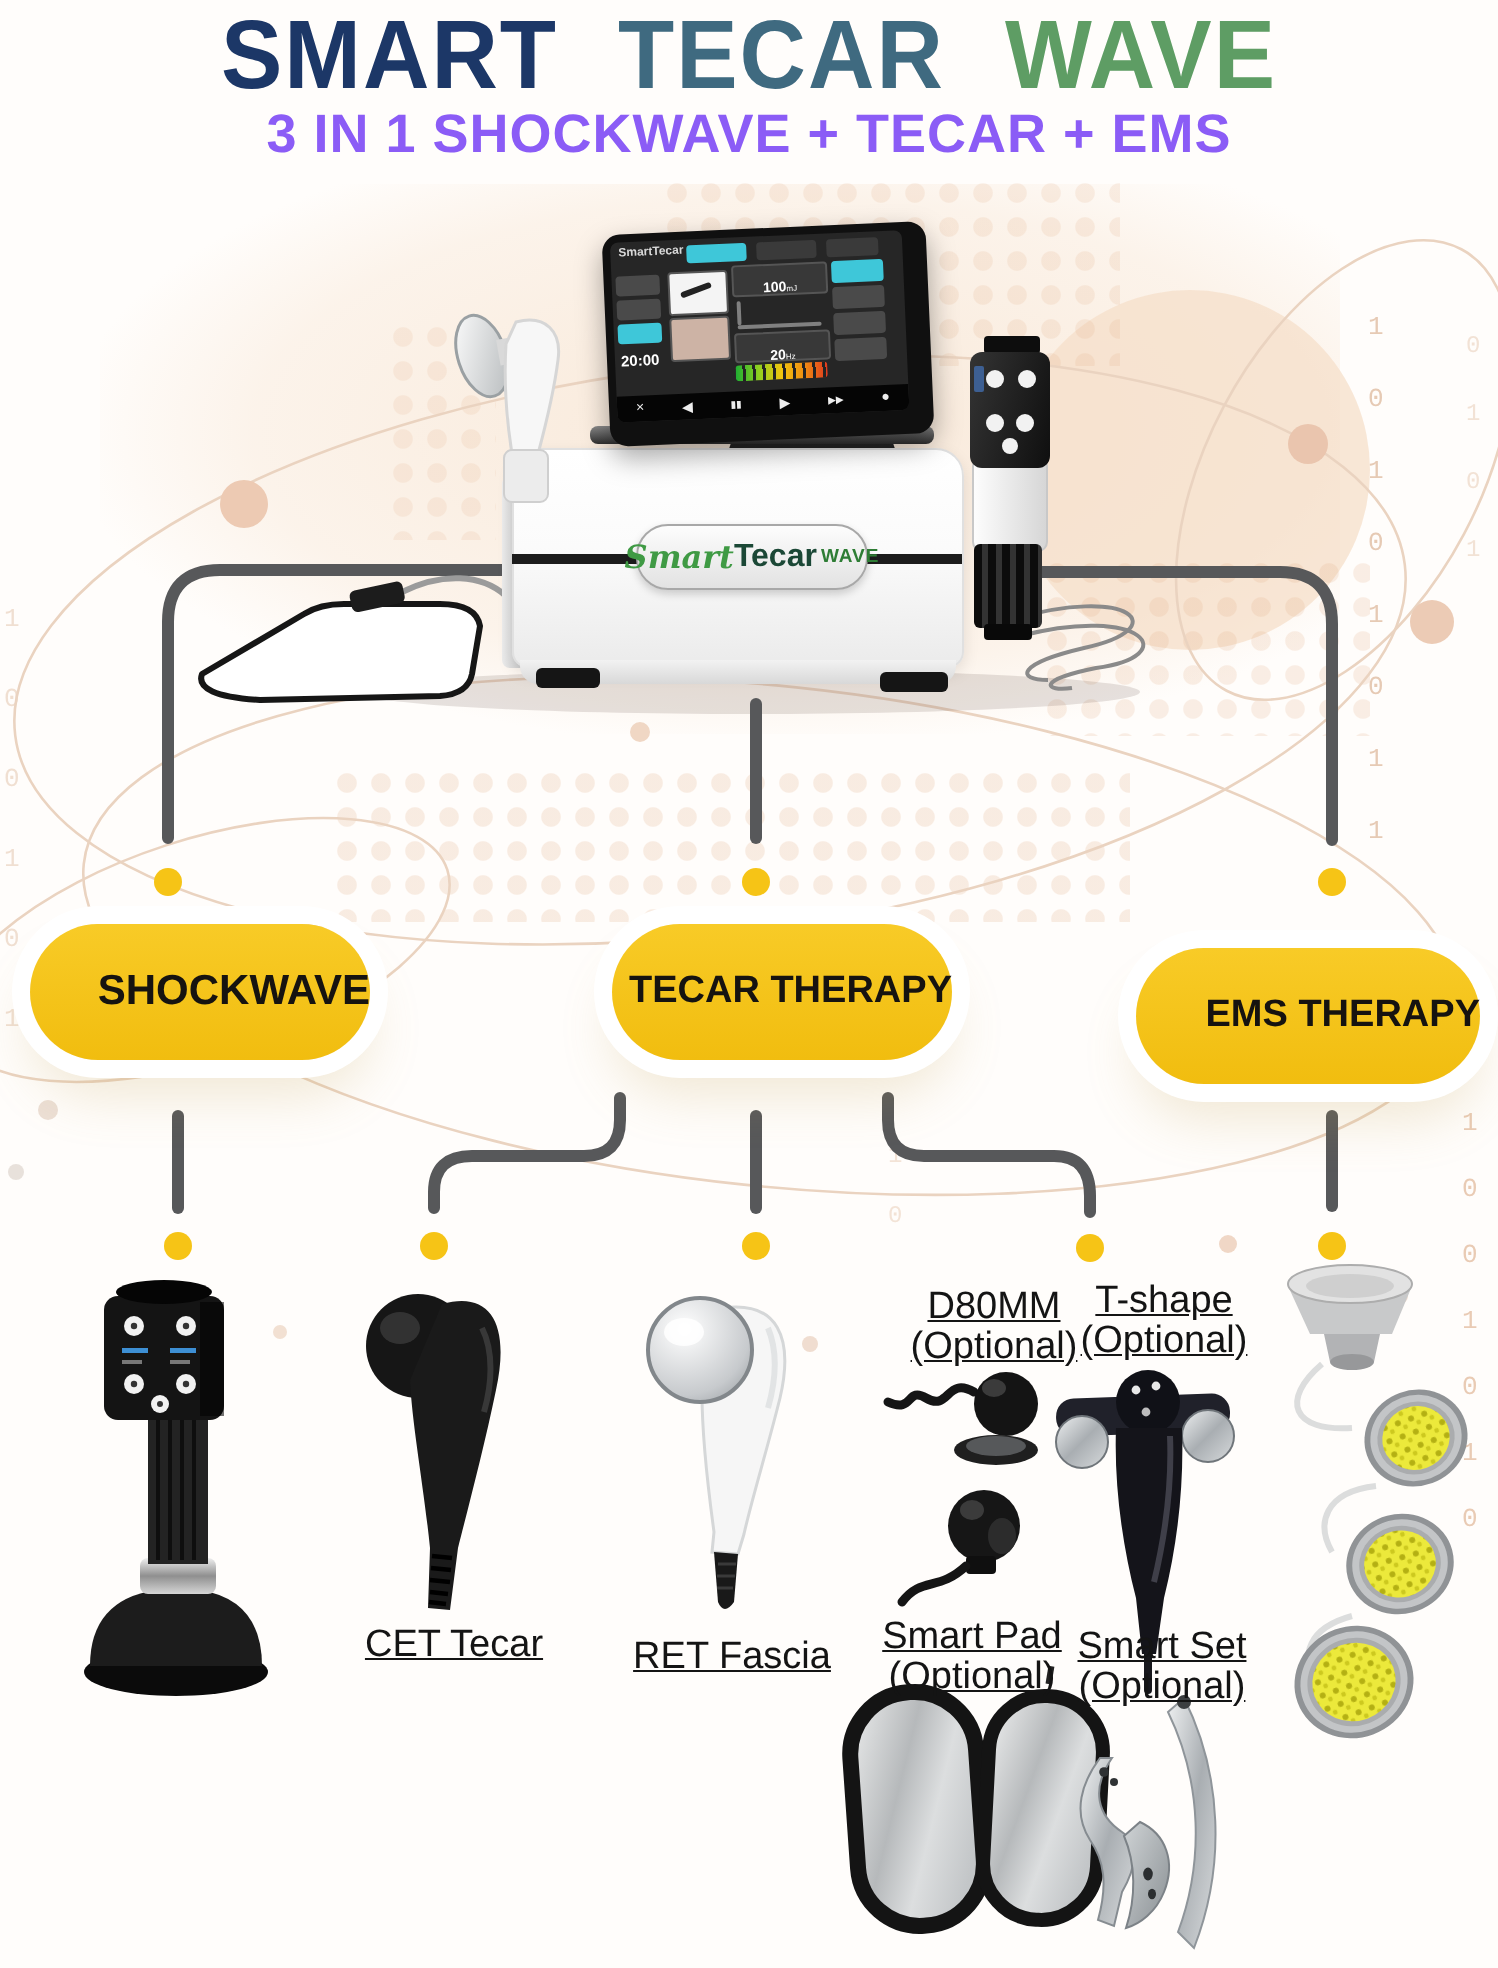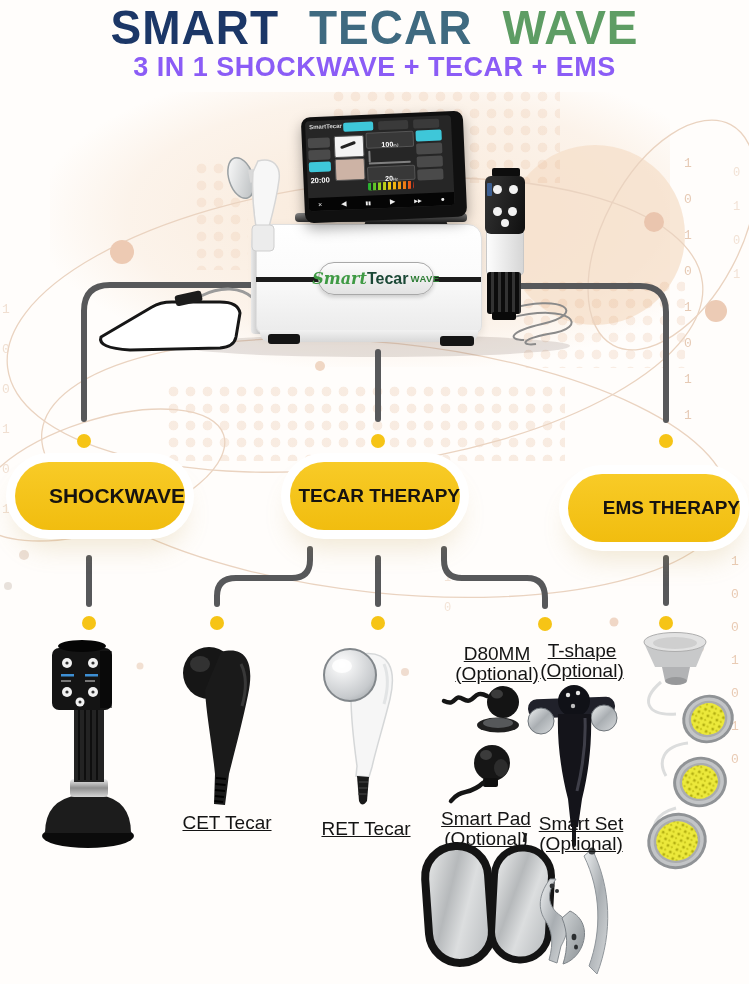--- a/index.html
+++ b/index.html
@@ -196,21 +196,21 @@
           <span style="font-size:5px;">▶▶</span>
           <span>●</span>
         </div>
       </div>
     </div>
   </div>
 
   <div class="pill" style="left:15px;top:462px;">
     <span style="font-size:21px;">SHOCKWAVE</span>
   </div>
-  <div class="pill" style="left:290px;top:462px;">
+  <div class="pill" style="left:306px;top:462px;">
     <span style="font-size:19px;">TECAR THERAPY</span>
   </div>
   <div class="pill" style="left:568px;top:462px;width:172px;margin-top:12px;">
     <span style="font-size:19px;">EMS THERAPY</span>
   </div>
 
   <svg class="abs" width="749" height="444" viewBox="0 540 749 444" style="left:0;top:540px;z-index:1;">
     <defs>
       <linearGradient id="steel" x1="0" y1="0" x2="1" y2="1">
         <stop offset="0" stop-color="#eef0f1"></stop>
@@ -378,21 +378,21 @@
       <g transform="rotate(-20 677 841)">
         <ellipse cx="677" cy="841" rx="30" ry="27.9" fill="#909396"></ellipse>
         <ellipse cx="677" cy="841" rx="27" ry="25.1" fill="#c3c5c7"></ellipse>
         <ellipse cx="677" cy="841" rx="23.5" ry="21.9" fill="#aaacae"></ellipse>
         <ellipse cx="677" cy="841" rx="21" ry="19.5" fill="url(#speck)"></ellipse>
       </g>
     </g>
   </svg>
 
   <div class="lbl" style="left:167px;top:813px;width:120px;">CET Tecar</div>
-  <div class="lbl" style="left:306px;top:819px;width:120px;">RET Tecar</div>
+  <div class="lbl" style="left:306px;top:819px;width:120px;">RET Fascia</div>
   <div class="lbl" style="left:441px;top:644px;width:112px;">
     <div>D80MM</div>
     <div>(Optional)</div>
   </div>
   <div class="lbl" style="left:527px;top:641px;width:110px;">
     <div>T-shape</div>
     <div>(Optional)</div>
   </div>
   <div class="lbl" style="left:430px;top:809px;width:112px;">
     <div>Smart Pad</div>

